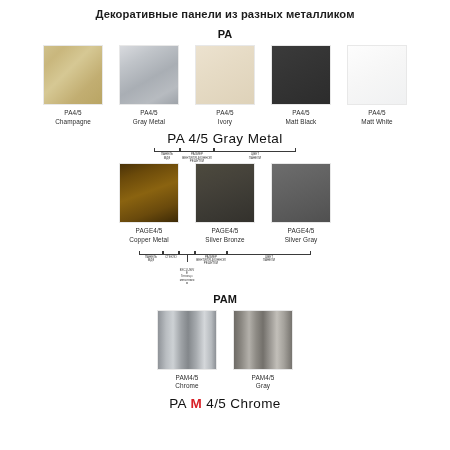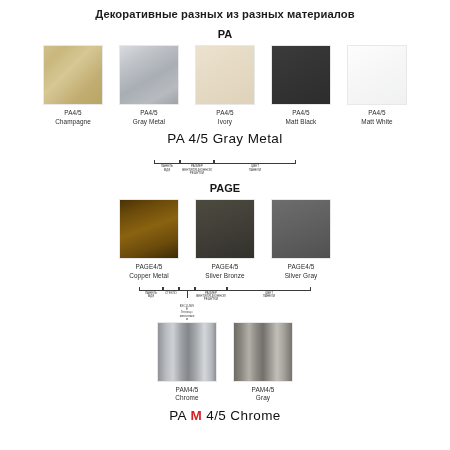--- a/index.html
+++ b/index.html
@@ -80,21 +80,20 @@
   }
   .swatch-label .code { display: block; }
   .swatch-label .name { display: block; }
 
   
   .breakdown {
     margin: 5px auto 0 auto;
     display: flex;
     flex-direction: column;
     align-items: center;
-    gap: 12px;
   }
   .breakdown-code {
     font-size: 13.5px;
     line-height: 16px;
     font-weight: 400;
     color: #111;
     letter-spacing: 0.4px;
     white-space: nowrap;
   }
   .breakdown-code .hl {
@@ -173,21 +172,21 @@
   .sw-pamgray {
     background: linear-gradient(90deg, #6e6b66 0%, #8a8781 12%, #b3b0aa 26%, #8e8b85 38%, #73706b 50%,
                 #9a9792 62%, #c2bfb9 74%, #a5a29c 86%, #76736e 100%);
   }
 </style>
 </head>
 <body>
 
 <div class="page">
 
-  <div class="page-title">Декоративные разных из разных материалов</div>
+  <div class="page-title">Декоративные панели из разных металликом</div>
 
   <div id="sections-root">
       <div class="section">
         <div class="section-header">PA</div>
         <div class="swatch-row">
           <div class="swatch-cell">
             <div class="swatch sw-champagne"></div>
             <div class="swatch-label">
               <span class="code">PA4/5</span>
               <span class="name">Champagne</span>
@@ -238,21 +237,20 @@
             </div>
             <div class="bd-group" style="width: 82px;">
               <div class="bracket"></div>
               <div class="bd-caption" style="white-space: pre-line;">ЦВЕТ
 ПАНЕЛИ</div>
             </div>
           </div>
         </div>
       </div>
       <div class="section">
-        <div class="section-header">PAGE</div>
         <div class="swatch-row">
           <div class="swatch-cell">
             <div class="swatch sw-coppermetal"></div>
             <div class="swatch-label">
               <span class="code">PAGE4/5</span>
               <span class="name">Copper Metal</span>
             </div>
           </div>
           <div class="swatch-cell">
             <div class="swatch sw-silverbronze"></div>
@@ -294,20 +292,21 @@
             </div>
             <div class="bd-group" style="width: 84px;">
               <div class="bracket"></div>
               <div class="bd-caption" style="white-space: pre-line;">ЦВЕТ
 ПАНЕЛИ</div>
             </div>
           </div>
         </div>
       </div>
       <div class="section">
+        <div class="section-header">PAM</div>
         <div class="swatch-row">
           <div class="swatch-cell">
             <div class="swatch sw-chrome"></div>
             <div class="swatch-label">
               <span class="code">PAM4/5</span>
               <span class="name">Chrome</span>
             </div>
           </div>
           <div class="swatch-cell">
             <div class="swatch sw-pamgray"></div>

